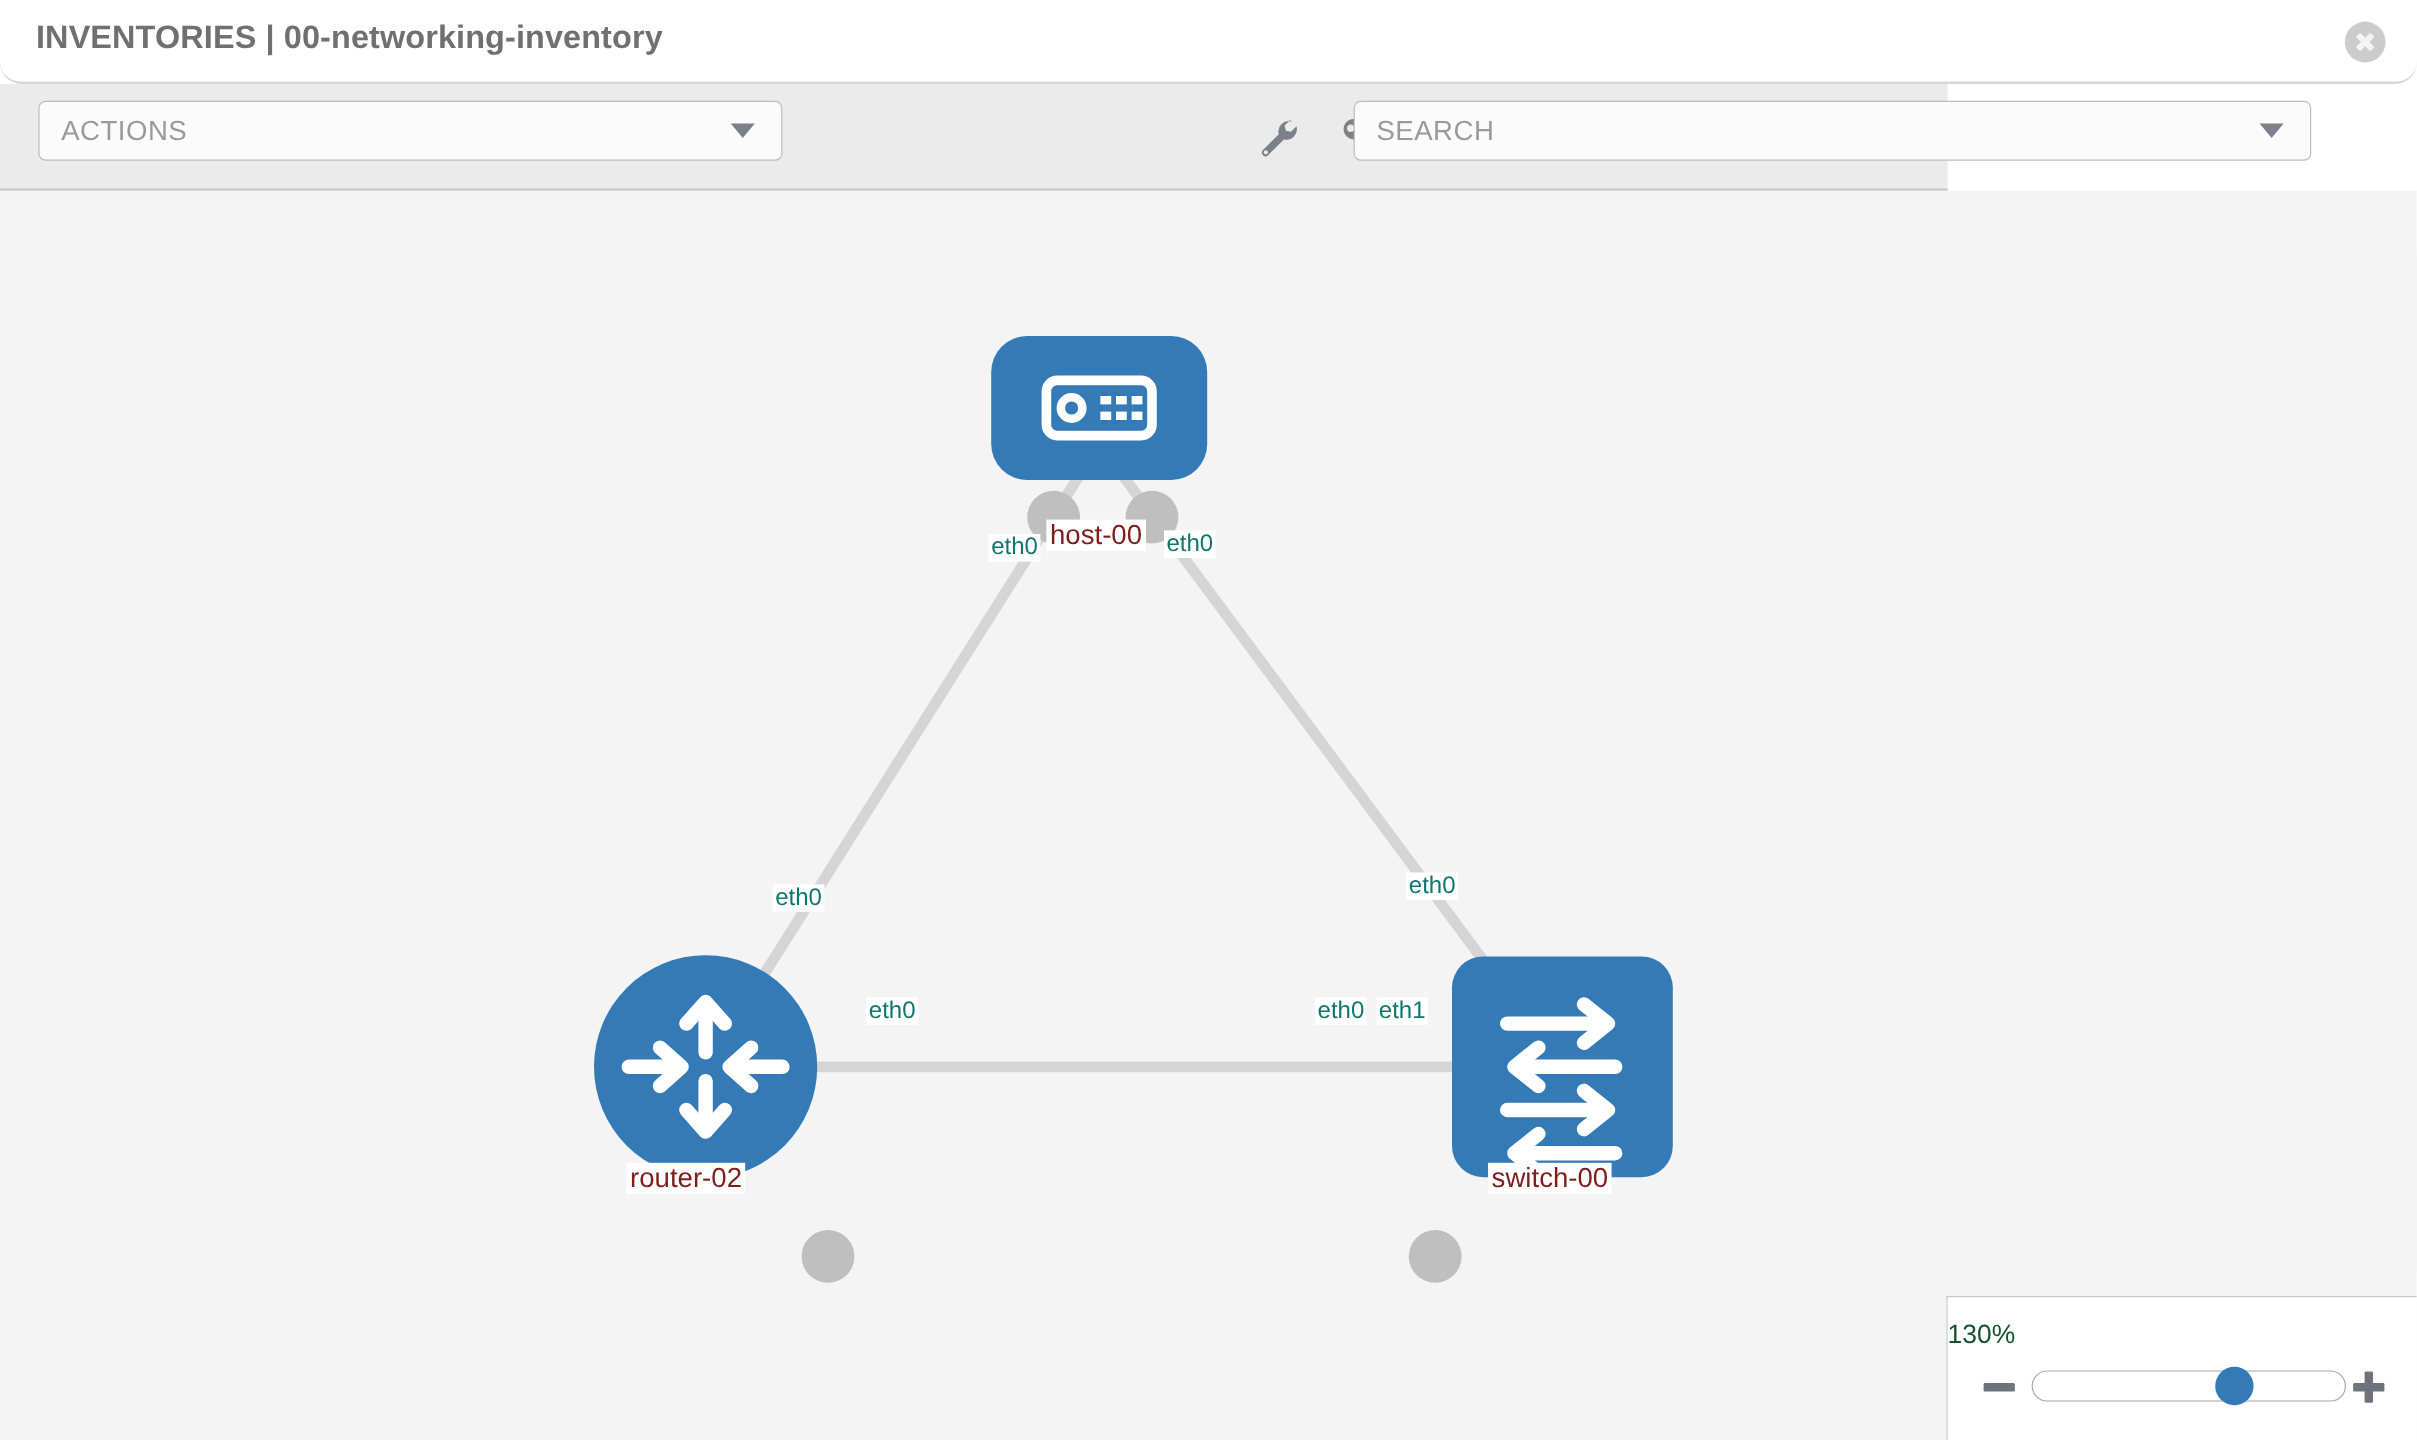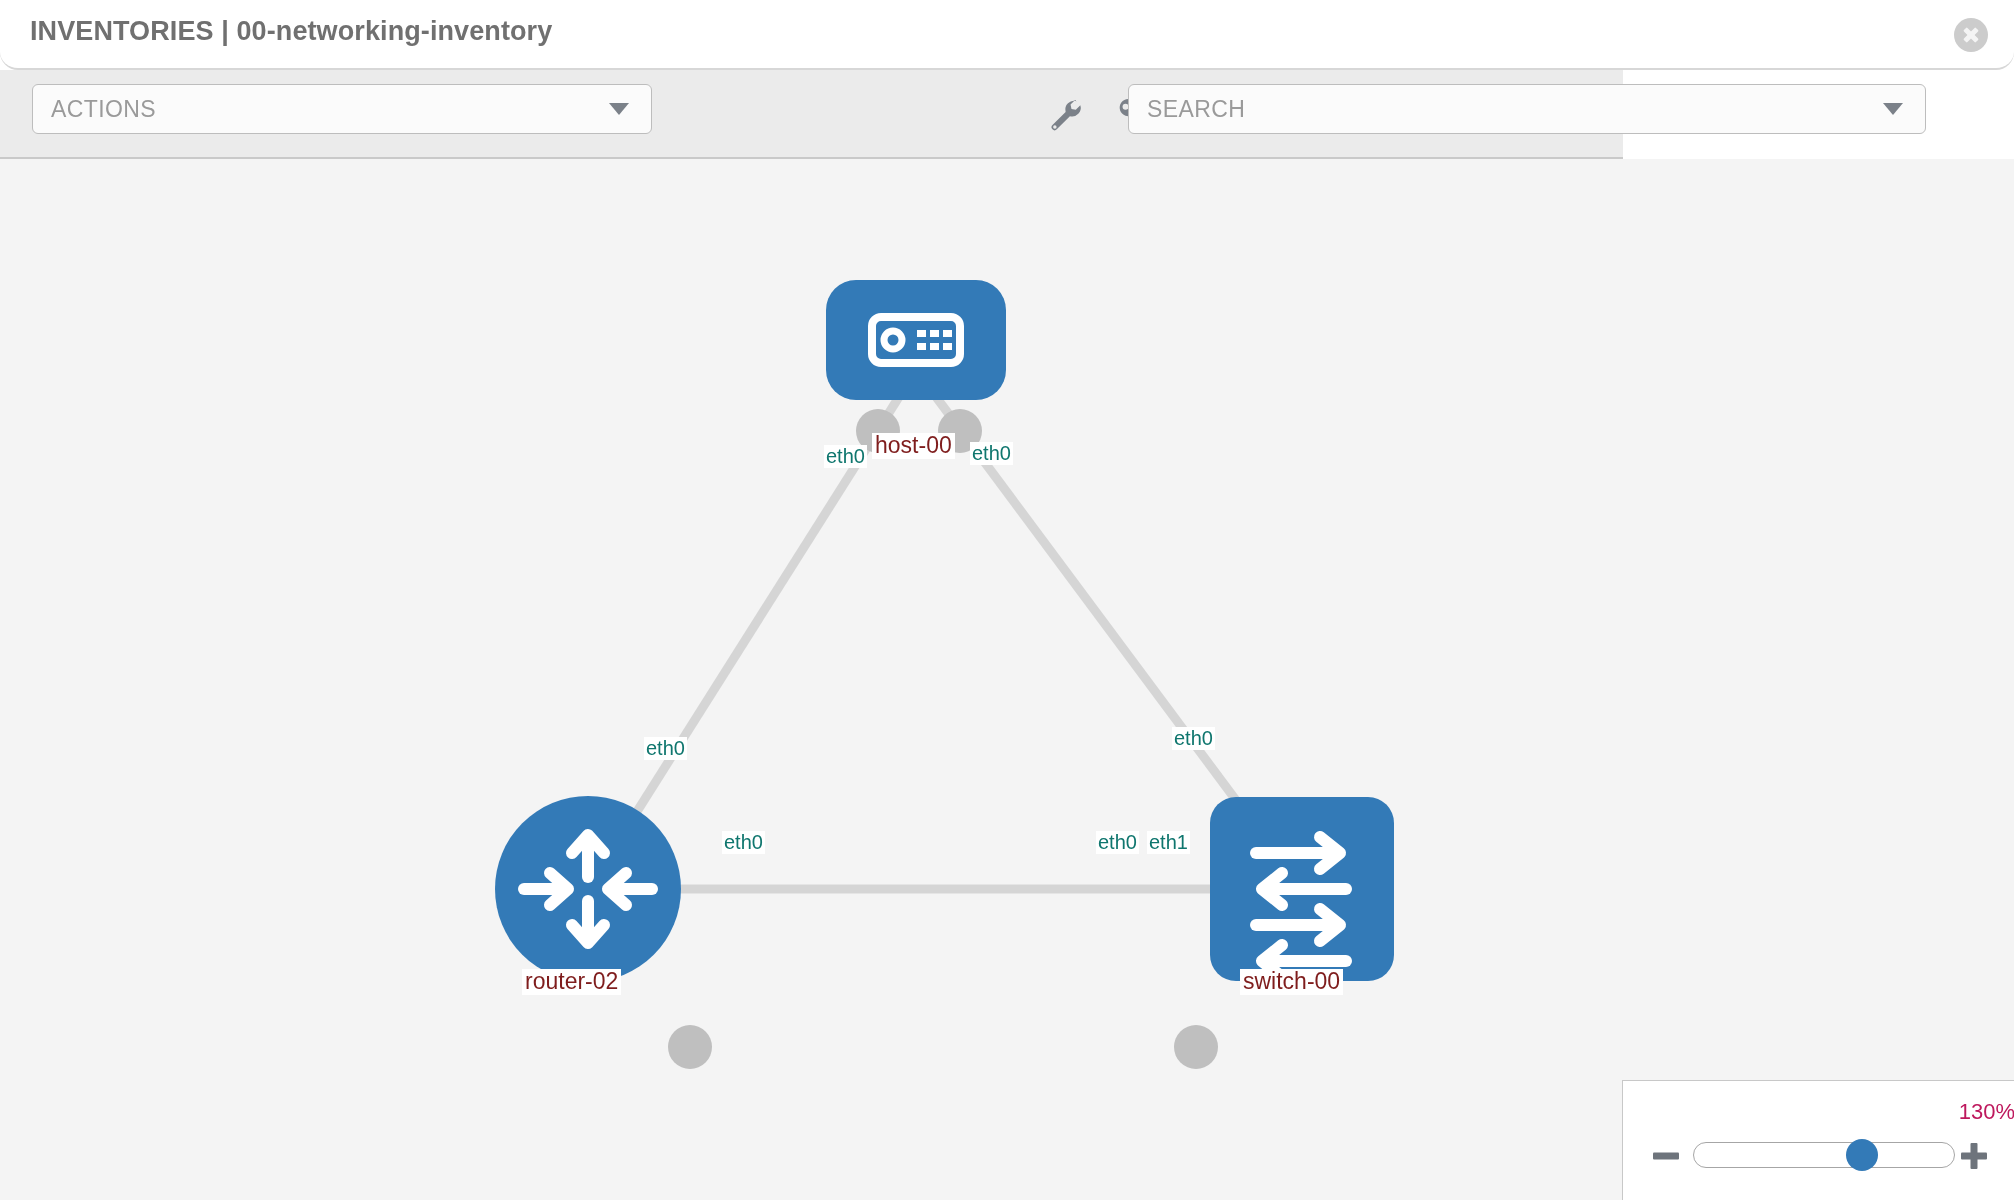--- a/index.html
+++ b/index.html
@@ -169,23 +169,23 @@
     background: #ffffff;
     border-top: 1px solid #c8c8c8;
     border-left: 1px solid #c8c8c8;
     box-sizing: border-box;
   }
   .zoom-value {
     position: absolute;
     top: 18px;
     left: 0;
     width: 392px;
-    text-align: right;
+    text-align: left;
     font-size: 22px;
-    color: #be185d;
+    color: #14532d;
   }
   .zoom-minus, .zoom-plus {
     position: absolute;
     top: 60px;
     width: 30px;
     height: 30px;
     cursor: pointer;
   }
   .zoom-minus { left: 28px; }
   .zoom-plus  { left: 336px; }

